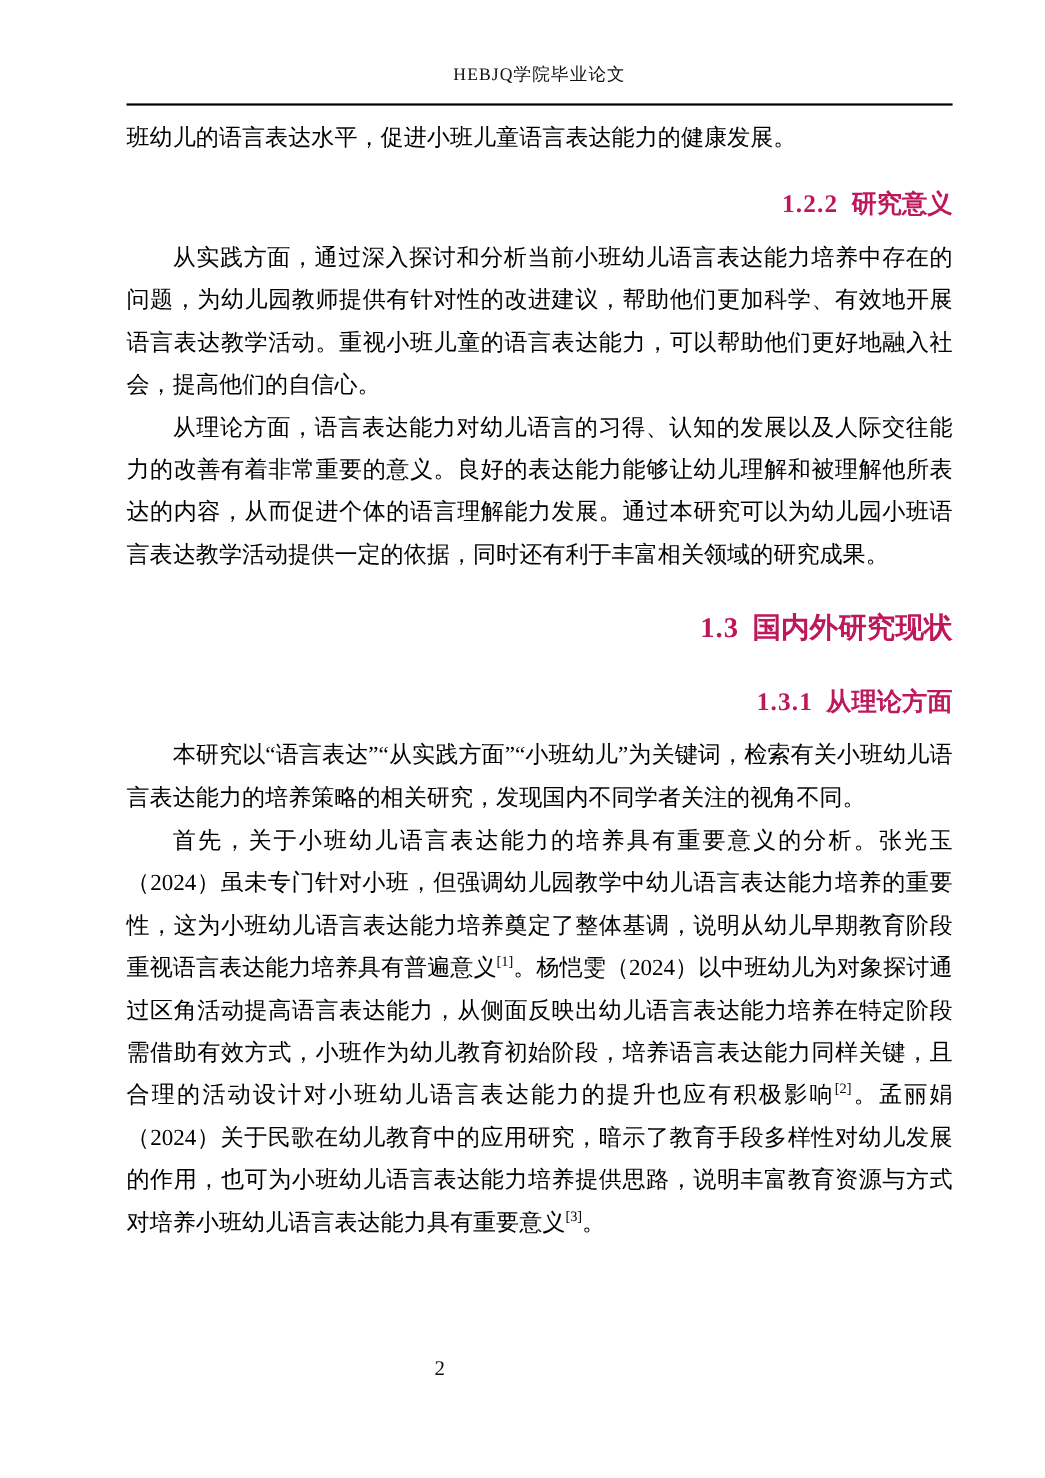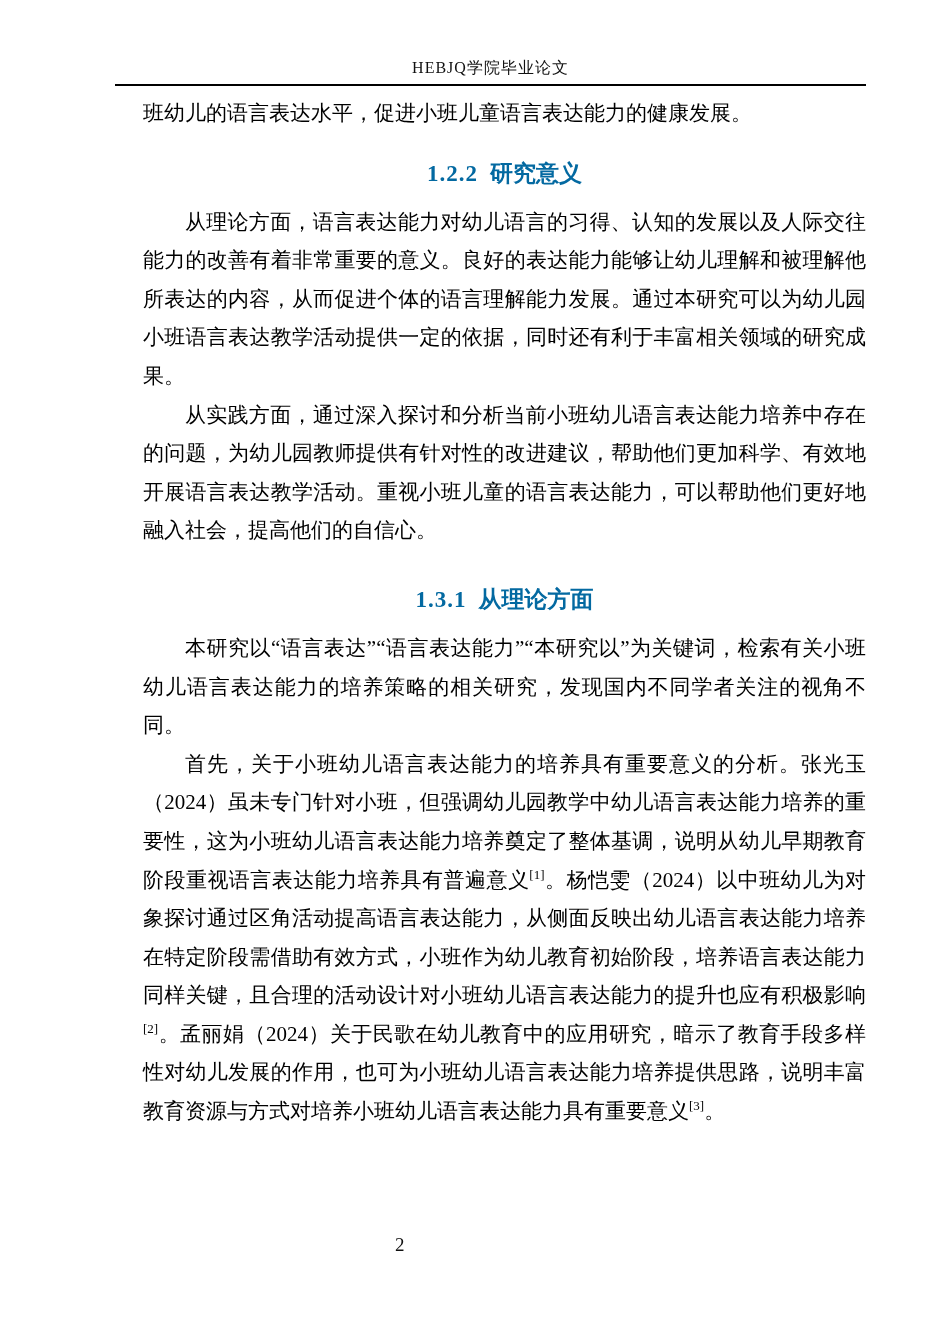--- a/index.html
+++ b/index.html
@@ -16,48 +16,47 @@
     overflow: hidden;
     font-family: "Liberation Serif", serif;
   }
   .page-header {
     position: absolute;
     left: 115px;
     right: 84px;
     top: 58px;
     text-align: center;
     border-bottom: 2px solid #000000;
-    padding-bottom: 5px;
+    padding-bottom: 15px;
     font-size: 16px;
     letter-spacing: 1px;
     color: #111111;
   }
   .page-body {
     position: absolute;
     left: 115px;
     right: 84px;
-    top: 94px;
+    top: 106px;
     font-size: 21px;
     line-height: 38.6px;
     text-align: justify;
     text-justify: inter-ideograph;
-    margin-left: 28px;
   }
   .para {
     margin: 0;
     text-indent: 42px;
   }
   .para.no-indent {
     text-indent: 0;
   }
   .heading {
     text-indent: 0;
-    text-align: center;
+    text-align: right;
     font-weight: bold;
-    color: #0369a1;
+    color: #be185d;
   }
   .h2 {
     font-size: 26px;
     line-height: 34px;
     margin: 30px 0 0 0;
   }
   .h3 {
     font-size: 23px;
     line-height: 30px;
     margin: 25px 0 14px 0;
@@ -98,30 +97,33 @@
   </div>
 
   <div class="page-body">
 
     <p class="para no-indent">班幼儿的语言表达水平，促进小班儿童语言表达能力的健康发展。</p>
 
     <h3 class="heading h3">
       <span class="h-num">1.2.2</span><span class="h-title">研究意义</span>
     </h3>
 
+    <p class="para">从实践方面，通过深入探讨和分析当前小班幼儿语言表达能力培养中存在的问题，为幼儿园教师提供有针对性的改进建议，帮助他们更加科学、有效地开展语言表达教学活动。重视小班儿童的语言表达能力，可以帮助他们更好地融入社会，提高他们的自信心。</p>
+
     <p class="para">从理论方面，语言表达能力对幼儿语言的习得、认知的发展以及人际交往能力的改善有着非常重要的意义。良好的表达能力能够让幼儿理解和被理解他所表达的内容，从而促进个体的语言理解能力发展。通过本研究可以为幼儿园小班语言表达教学活动提供一定的依据，同时还有利于丰富相关领域的研究成果。</p>
 
-    <p class="para">从实践方面，通过深入探讨和分析当前小班幼儿语言表达能力培养中存在的问题，为幼儿园教师提供有针对性的改进建议，帮助他们更加科学、有效地开展语言表达教学活动。重视小班儿童的语言表达能力，可以帮助他们更好地融入社会，提高他们的自信心。</p>
-
+    <h2 class="heading h2">
+      <span class="h-num">1.3</span><span class="h-title">国内外研究现状</span>
+    </h2>
 
     <h3 class="heading h3 second">
       <span class="h-num">1.3.1</span><span class="h-title">从理论方面</span>
     </h3>
 
-    <p class="para">本研究以“语言表达”“语言表达能力”“本研究以”为关键词，检索有关小班幼儿语言表达能力的培养策略的相关研究，发现国内不同学者关注的视角不同。</p>
+    <p class="para">本研究以“语言表达”“从实践方面”“小班幼儿”为关键词，检索有关小班幼儿语言表达能力的培养策略的相关研究，发现国内不同学者关注的视角不同。</p>
 
     <p class="para"><span>首先，关于小班幼儿语言表达能力的培养具有重要意义的分析。张光玉（2024）虽未专门针对小班，但强调幼儿园教学中幼儿语言表达能力培养的重要性，这为小班幼儿语言表达能力培养奠定了整体基调，说明从幼儿早期教育阶段重视语言表达能力培养具有普遍意义</span><sup class="cite">[1]</sup><span>。杨恺雯（2024）以中班幼儿为对象探讨通过区角活动提高语言表达能力，从侧面反映出幼儿语言表达能力培养在特定阶段需借助有效方式，小班作为幼儿教育初始阶段，培养语言表达能力同样关键，且合理的活动设计对小班幼儿语言表达能力的提升也应有积极影响</span><sup class="cite">[2]</sup><span>。孟丽娟（2024）关于民歌在幼儿教育中的应用研究，暗示了教育手段多样性对幼儿发展的作用，也可为小班幼儿语言表达能力培养提供思路，说明丰富教育资源与方式对培养小班幼儿语言表达能力具有重要意义</span><sup class="cite">[3]</sup><span>。</span></p>
 
 
   </div>
 
   <div class="page-footer">
     <span class="page-num">2</span>
   </div>
 

